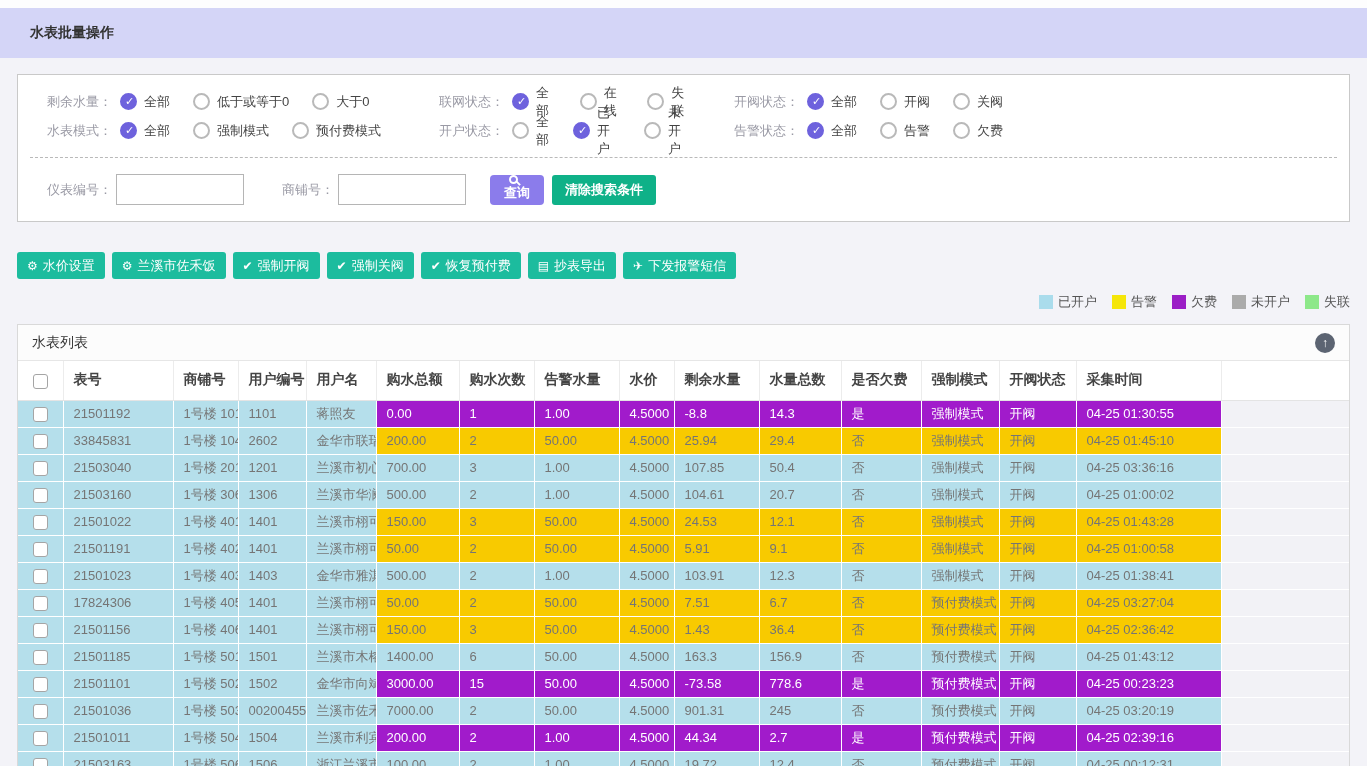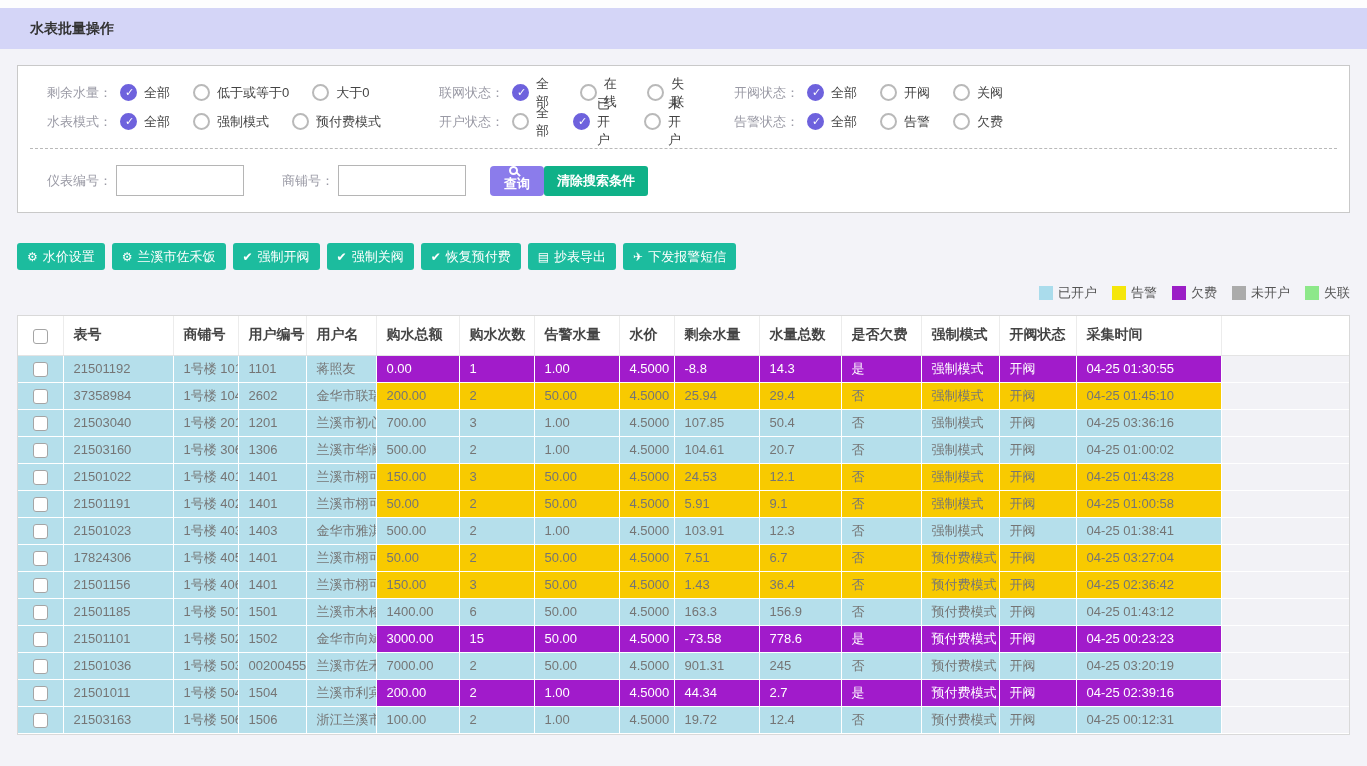--- a/index.html
+++ b/index.html
@@ -3,21 +3,21 @@
 <meta charset="utf-8">
 <style>
   :root{
     --c-topbar:#d4d5f7; --c-radio:#6e62dd; --c-accent:#8b7ceb; --c-green:#0fb188;
     --c-teal:#1cbc9e; --c-rowblue:#b5dfeb; --c-rowyellow:#f8ca00; --c-rowpurple:#a11bcb;
   }
   *{box-sizing:border-box;}
   body{margin:0;width:1367px;height:766px;overflow:hidden;background:#f3f3f8;
        font-family:"Liberation Sans","DejaVu Sans",sans-serif;}
   .topstrip{height:8px;background:#fdfdfe;}
-  .topbar{height:41px;background:var(--c-topbar);display:flex;align-items:center;
+  .topbar{height:50px;background:var(--c-topbar);display:flex;align-items:center;
           padding:0 30px;font-size:14px;font-weight:bold;color:#333;}
   .content{padding:0 17px;}
   .filter-panel{margin-top:16px;background:#fff;border:1px solid #c9c9c9;padding:12px 10px 16px;}
   .f-row{display:flex;align-items:center;height:29px;}
   .f-group{display:flex;align-items:center;}
   .g0{width:392px;} .g1{width:295px;}
   .f-label{width:84px;text-align:right;color:#9a9aa5;font-size:13px;margin-right:8px;flex:none;}
   .radio-opt{display:inline-flex;align-items:center;margin-right:23px;cursor:pointer;}
   .radio{width:17px;height:17px;border-radius:50%;background:#fff;border:2px solid #b9b9b9;
          margin-right:7px;position:relative;flex:none;}
@@ -27,21 +27,21 @@
   .dashed{border-top:1px dashed #b9b9b9;margin:12px 2px 0;}
   .search-row{display:flex;align-items:center;margin-top:16px;}
   .s-label{color:#9a9aa5;font-size:13px;margin-right:4px;text-align:right;flex:none;}
   .s-label.l1{width:84px;} .s-label.l2{width:62px;margin-left:28px;text-align:right;}
   .s-input{width:128px;height:31px;border:1px solid #b5b5b5;padding:0 6px;font-size:13px;background:#fff;}
   .btn-query{height:30px;padding:0 14px;background:var(--c-accent);color:#fff;border:none;border-radius:4px;
              font-size:13px;display:inline-flex;align-items:center;margin-left:24px;cursor:pointer;font-weight:bold;flex-direction:column;}
   .mag{display:inline-block;width:9px;height:9px;border:2px solid #fff;border-radius:50%;position:relative;margin-right:7px;}
   .mag::after{content:"";position:absolute;width:6px;height:2px;background:#fff;transform:rotate(45deg);right:-5px;bottom:-2px;}
   .btn-clear{height:30px;padding:0 13px;background:var(--c-green);color:#fff;border:none;border-radius:3px;
-             font-size:13px;font-weight:bold;cursor:pointer;}
+             font-size:13px;font-weight:bold;margin-left:8px;cursor:pointer;}
   .toolbar{margin-top:30px;display:flex;}
   .tool-btn{height:27px;padding:0 10px;margin-right:7px;background:var(--c-teal);border:none;border-radius:3px;
             color:#fff;font-size:13px;display:inline-flex;align-items:center;cursor:pointer;}
   .t-icon{margin-right:5px;font-size:12px;}
   .legend{margin-top:14px;display:flex;justify-content:flex-end;align-items:center;font-size:13px;color:#555;}
   .lg-item{display:flex;align-items:center;margin-left:15px;}
   .lg-swatch{width:14px;height:14px;margin-right:5px;display:inline-block;}
   .table-panel{margin-top:13px;background:#fff;border:1px solid #d9d9d9;}
   .panel-head{height:36px;display:flex;align-items:center;justify-content:space-between;padding:0 14px;
               border-bottom:1px solid #e6e6e6;background:#fcfcfc;font-size:14px;color:#333;}
@@ -229,20 +229,26 @@
         <span class="lg-swatch" style="background: rgb(171, 171, 171);"></span>
         <span>未开户</span>
       </span>
       <span class="lg-item">
         <span class="lg-swatch" style="background: rgb(141, 232, 138);"></span>
         <span>失联</span>
       </span>
     </div>
 
   <div class="table-panel">
+    <div class="panel-head">
+      <span>水表列表</span>
+      <span class="top-btn">
+        <span>↑</span>
+      </span>
+    </div>
     <table>
       <colgroup id="cols">
           <col style="width: 45px;">
           <col style="width: 110px;">
           <col style="width: 65px;">
           <col style="width: 68px;">
           <col style="width: 70px;">
           <col style="width: 83px;">
           <col style="width: 75px;">
           <col style="width: 85px;">
@@ -289,21 +295,21 @@
             <td class="colored-purple">-8.8</td>
             <td class="colored-purple">14.3</td>
             <td class="colored-purple">是</td>
             <td class="colored-purple">强制模式</td>
             <td class="colored-purple">开阀</td>
             <td class="colored-purple">04-25 01:30:55</td>
             <td class="tail"></td>
           </tr>
           <tr>
             <td class="cb"><input class="rowcb" type="checkbox" style=""></td>
-            <td>37358984</td>
+            <td>33845831</td>
             <td>1号楼 104</td>
             <td>2602</td>
             <td>金华市联瑞工</td>
             <td class="colored-yellow">200.00</td>
             <td class="colored-yellow">2</td>
             <td class="colored-yellow">50.00</td>
             <td class="colored-yellow">4.5000</td>
             <td class="colored-yellow">25.94</td>
             <td class="colored-yellow">29.4</td>
             <td class="colored-yellow">否</td>

